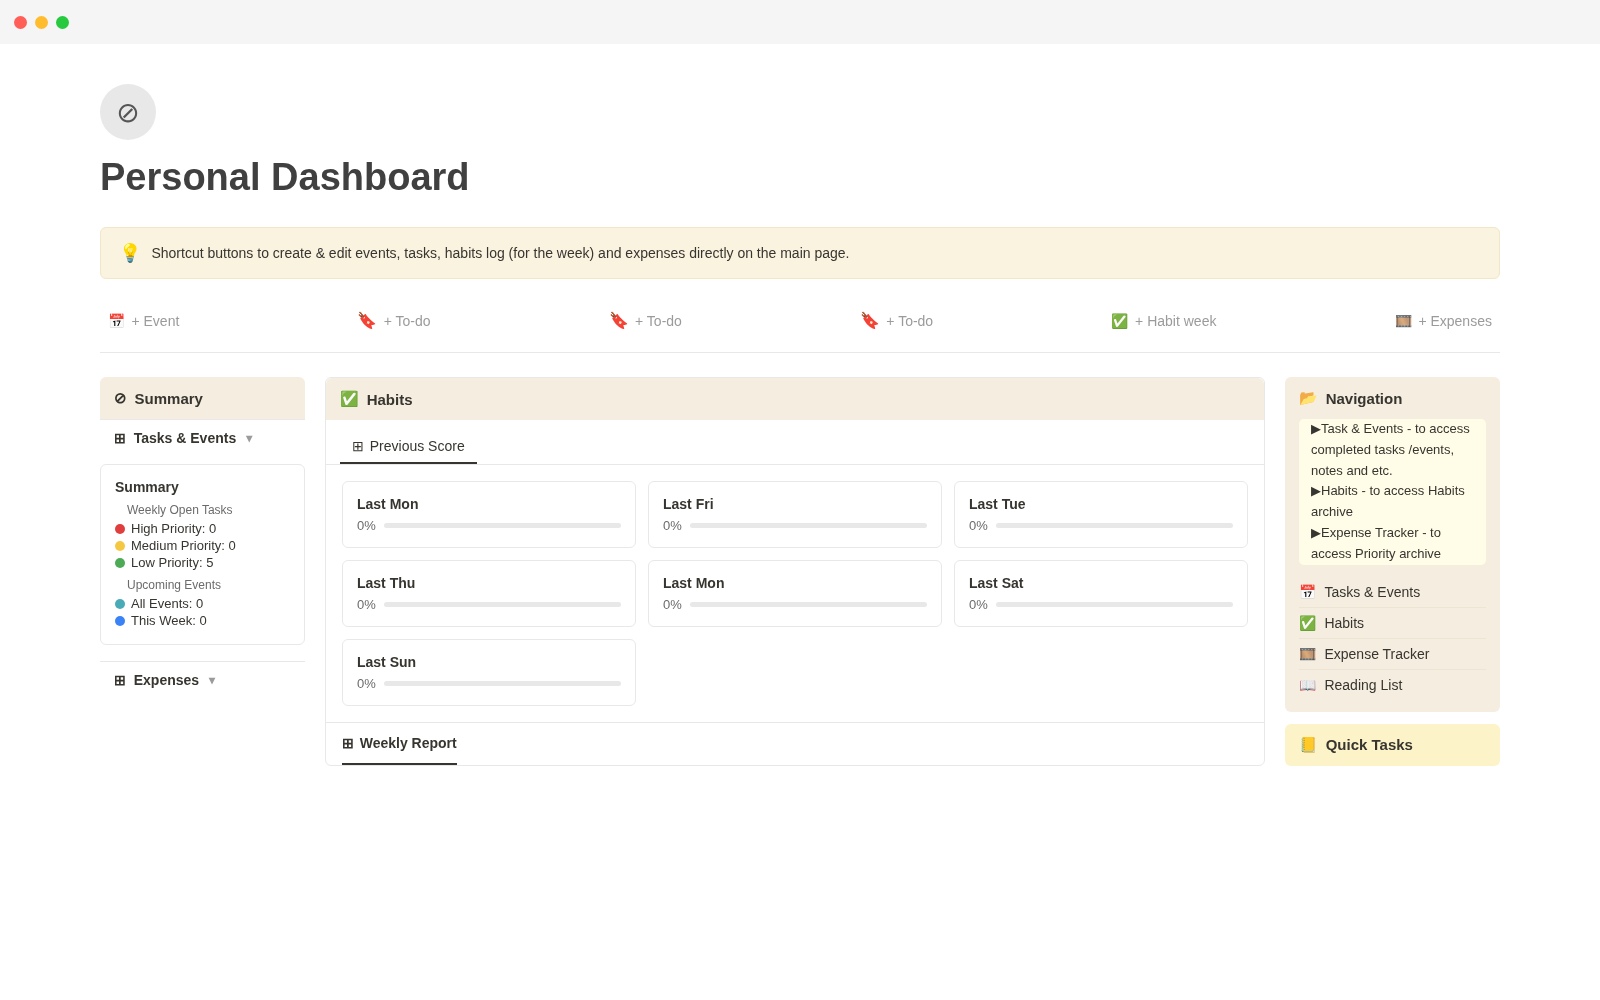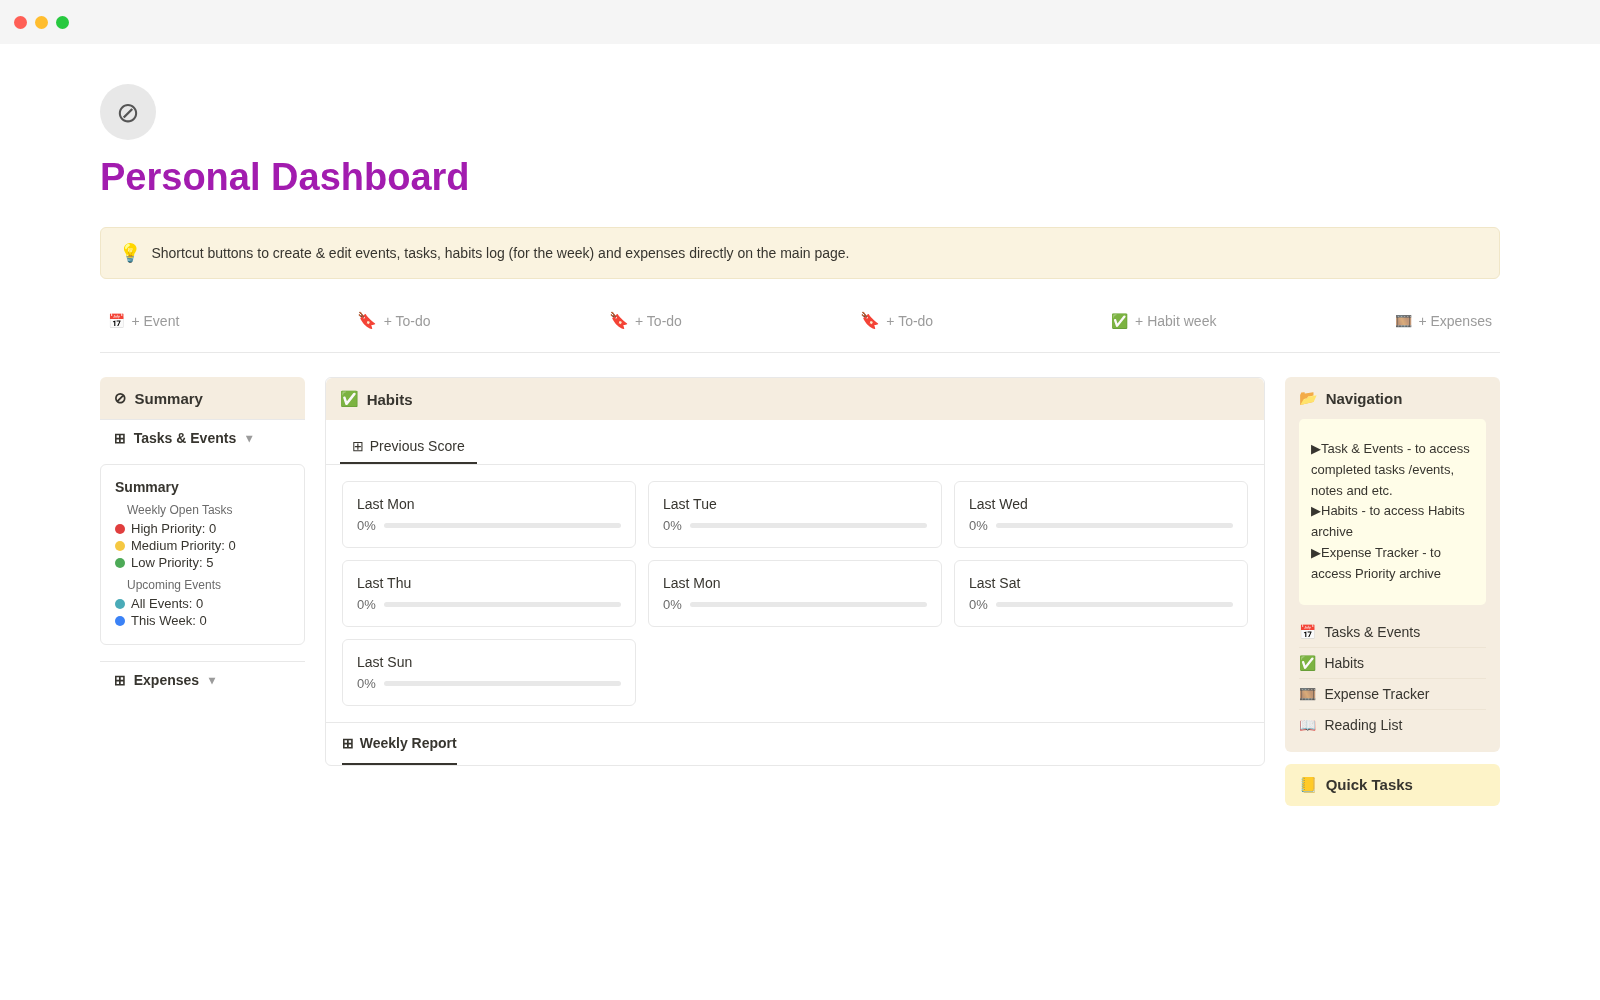--- a/index.html
+++ b/index.html
@@ -44,21 +44,21 @@
       background: #e8e8e8;
       display: flex; align-items: center; justify-content: center;
       font-size: 26px;
       color: #555;
     }
 
     .page-title {
       font-size: 38px;
       font-weight: 700;
       margin-bottom: 28px;
-      color: #a21caf;
+      color: #404040;
     }
 
     
     .info-banner {
       background: #faf3e0;
       border: 1px solid #f0e6c8;
       border-radius: 6px;
       padding: 14px 18px;
       display: flex;
       align-items: center;
@@ -196,21 +196,21 @@
       grid-template-columns: 1fr 1fr 1fr;
       gap: 12px;
       padding: 16px;
     }
     .day-card {
       border: 1px solid #e8e8e8;
       border-radius: 6px;
       padding: 14px;
     }
     .day-card h4 {
-      font-weight: 400;
+      font-weight: 700;
       font-size: 14px;
       margin-bottom: 6px;
     }
     .progress-row {
       display: flex;
       align-items: center;
       gap: 8px;
       font-size: 13px;
       color: #6b6b6b;
     }
@@ -256,21 +256,21 @@
       display: flex;
       align-items: center;
       gap: 8px;
       font-weight: 600;
       font-size: 15px;
       margin-bottom: 12px;
     }
     .nav-info-box {
       background: #fffde8;
       border-radius: 5px;
-      padding: 20px 12px;
+      padding: 0 12px;
       font-size: 13px;
       color: #37352f;
       line-height: 1.6;
       margin-bottom: 12px;
     }
     .nav-link-item {
       display: flex;
       align-items: center;
       gap: 8px;
       padding: 7px 0;
@@ -416,30 +416,30 @@
           <div class="day-card">
             <h4>Last Mon</h4>
             <div class="progress-row">
               <span>0%</span>
               <div class="progress-bar-bg">
                 <div class="progress-bar-fill" style="width:0%;"></div>
               </div>
             </div>
           </div>
           <div class="day-card">
+            <h4>Last Fri</h4>
+            <div class="progress-row">
+              <span>0%</span>
+              <div class="progress-bar-bg">
+                <div class="progress-bar-fill" style="width:0%;"></div>
+              </div>
+            </div>
+          </div>
+          <div class="day-card">
             <h4>Last Tue</h4>
-            <div class="progress-row">
-              <span>0%</span>
-              <div class="progress-bar-bg">
-                <div class="progress-bar-fill" style="width:0%;"></div>
-              </div>
-            </div>
-          </div>
-          <div class="day-card">
-            <h4>Last Wed</h4>
             <div class="progress-row">
               <span>0%</span>
               <div class="progress-bar-bg">
                 <div class="progress-bar-fill" style="width:0%;"></div>
               </div>
             </div>
           </div>
 
           <div class="day-card">
             <h4>Last Thu</h4>

